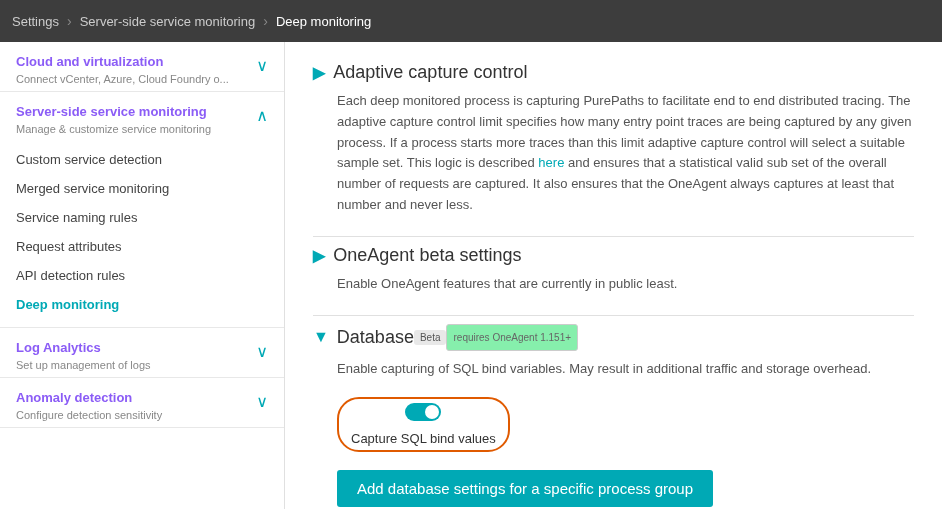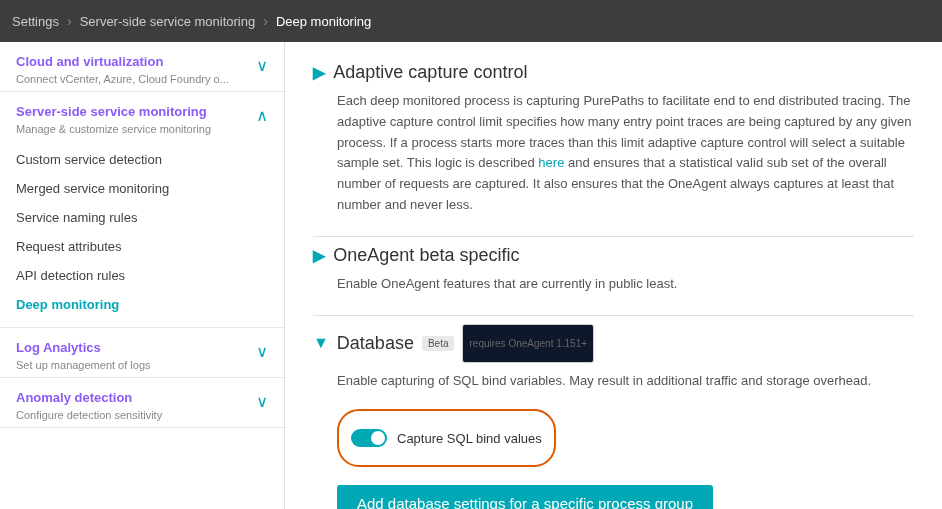--- a/index.html
+++ b/index.html
@@ -134,52 +134,53 @@
 
     .section-desc a {
       color: #00a9b5;
       text-decoration: none;
     }
 
     
     .db-title-row {
       display: flex;
       align-items: center;
-      gap: 8px;
+      gap: 0;
     }
 
     .badge {
       background: #e8e8e8;
       color: #555;
       font-size: 10px;
       padding: 2px 6px;
       border-radius: 3px;
       font-weight: 400;
     }
 
     .badge-outline {
-      background: #0f172a;
+      background: #86efac;
       border: 1px solid #ccc;
       color: #666;
       font-size: 10px;
-      padding: 13px 6px;
+      padding: 7px 6px;
       border-radius: 3px;
     }
 
     
     .toggle-row {
       display: flex;
       align-items: center;
       margin: 10px 0 10px 24px;
       gap: 10px;
       border: 2px solid #e05a00;
       border-radius: 22px;
-      padding: 18px 12px;
+      padding: 4px 12px;
       display: inline-flex;
       margin-left: 24px;
+      flex-direction: column;
     }
 
     .toggle-switch {
       width: 36px;
       height: 18px;
       background: #00a9b5;
       border-radius: 9px;
       position: relative;
       flex-shrink: 0;
     }
@@ -293,21 +294,21 @@
       <div class="section-desc">
         Each deep monitored process is capturing PurePaths to facilitate end to end distributed tracing. The adaptive capture control limit specifies how many entry point traces are being captured by any given process. If a process starts more traces than this limit adaptive capture control will select a suitable sample set. This logic is described <a>here</a> and ensures that a statistical valid sub set of the overall number of requests are captured. It also ensures that the OneAgent always captures at least that number and never less.
       </div>
     </div>
 
     <hr class="divider-line">
 
     <div class="section-block">
       <div class="section-header">
         <span class="section-arrow">▶</span>
-        <span class="section-title">OneAgent beta specific</span>
+        <span class="section-title">OneAgent beta settings</span>
       </div>
       <div class="section-desc">Enable OneAgent features that are currently in public least.</div>
     </div>
 
     <hr class="divider-line">
 
     <div class="section-block">
       <div class="section-header">
         <span class="section-arrow">▼</span>
         <div class="db-title-row">

